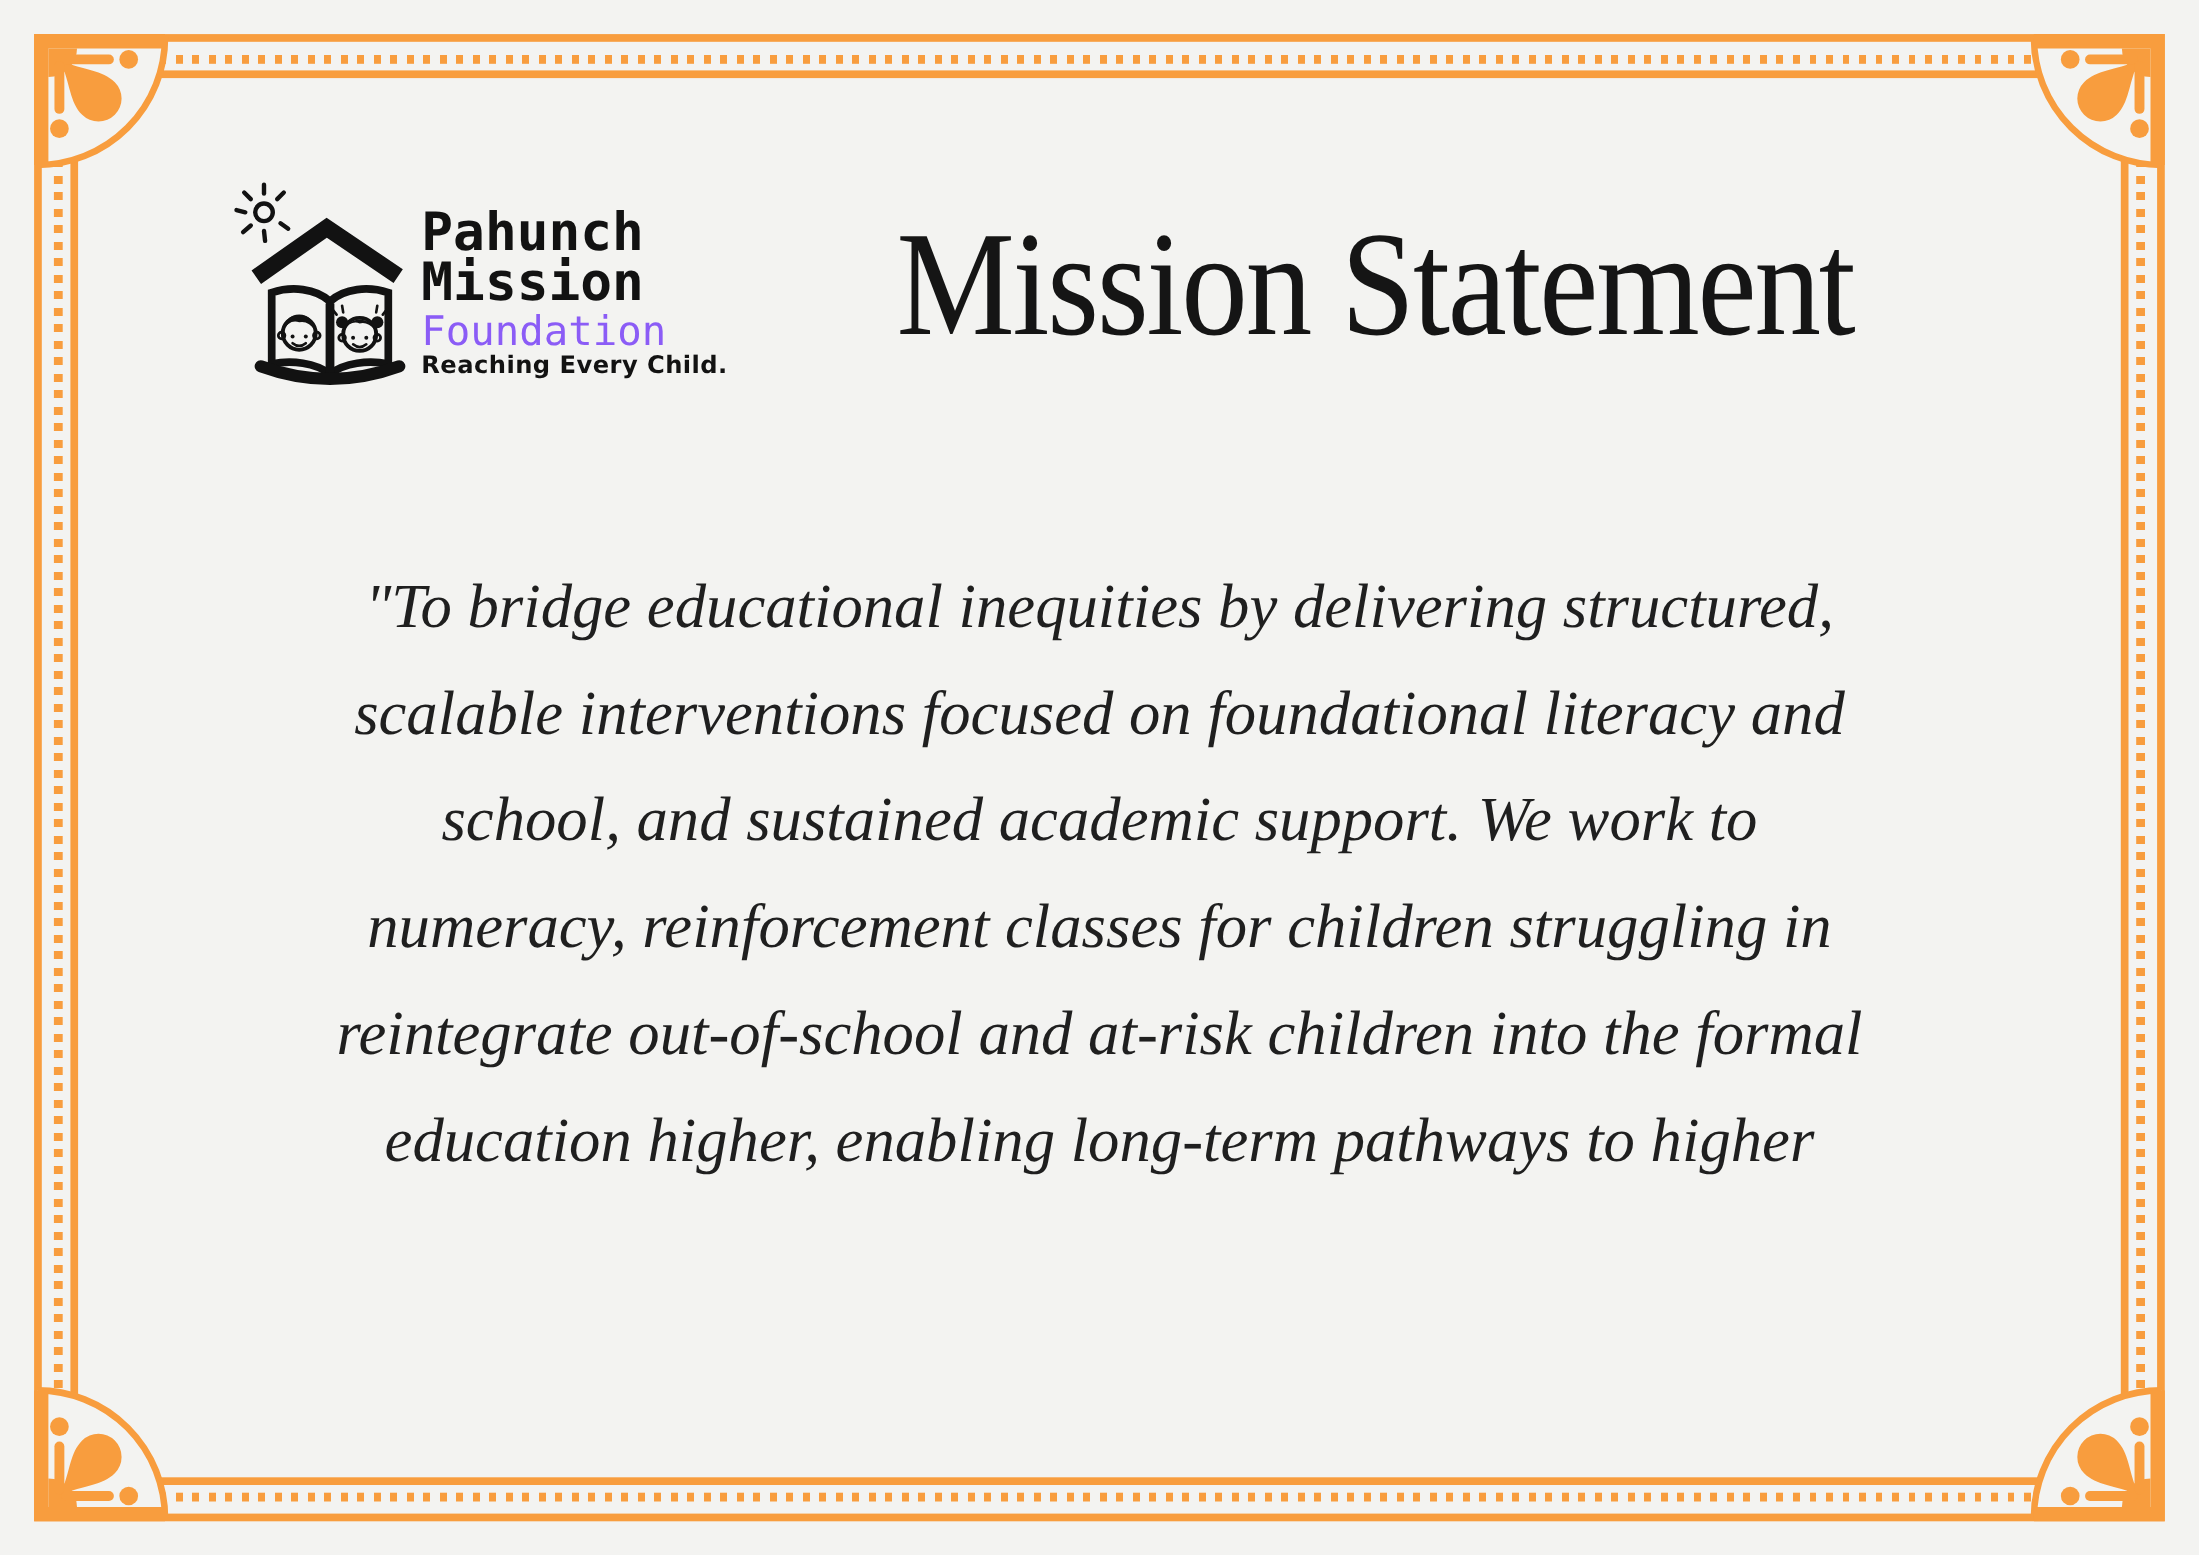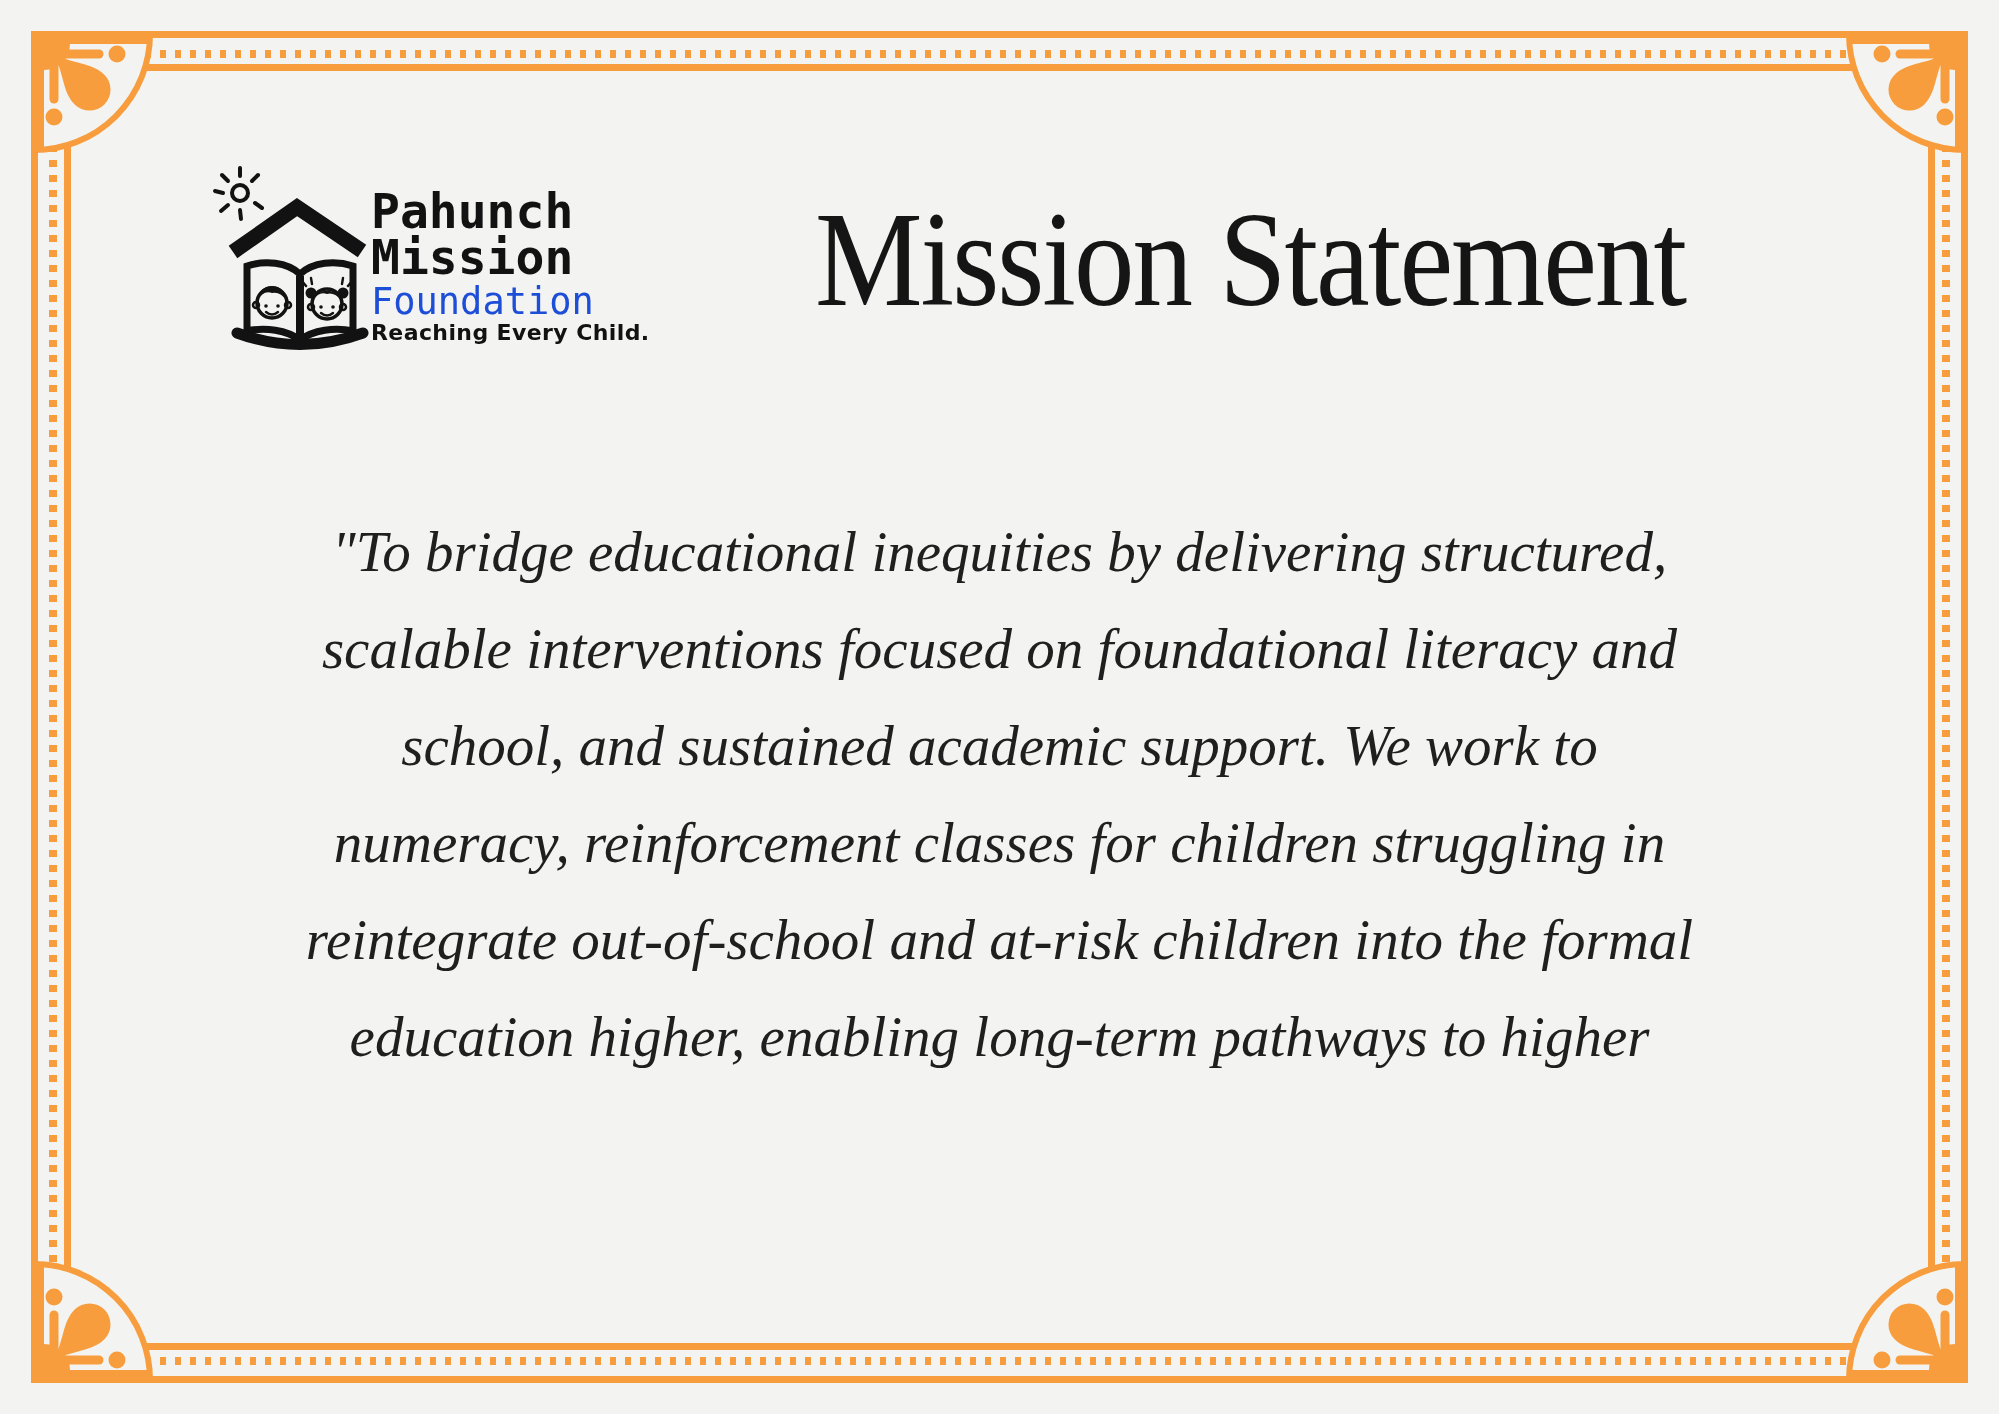--- a/index.html
+++ b/index.html
@@ -48,33 +48,33 @@
   .corner.tr{top:0;right:0;transform:scaleX(-1);}
   .corner.bl{bottom:0;left:0;transform:scaleY(-1);}
   .corner.br{bottom:0;right:0;transform:scale(-1,-1);}
 
   
   .logo{
     position:absolute; left:165px; top:130px; width:520px; height:230px;
   }
   .logo-icon{position:absolute;left:0;top:0;}
   .logo-text{
-    position:absolute; left:206px; top:58px; white-space:nowrap;
+    position:absolute; left:218px; top:58px; white-space:nowrap;
   }
   .logo-name{
     font-family:"DejaVu Sans Mono", monospace;
     font-weight:bold;
     font-size:48px; line-height:46px;
     color:#121212; letter-spacing:0px;
   }
   .logo-sub{
     font-family:"DejaVu Sans Mono", monospace;
     font-weight:normal;
     font-size:37px; line-height:40px;
-    color:#1d4ed8; letter-spacing:0px; margin-top:2px;
+    color:#8b5cf6; letter-spacing:0px; margin-top:2px;
   }
   .logo-tagline{
     font-family:"DejaVu Sans", sans-serif;
     font-weight:600;
     font-size:22px; line-height:22px;
     color:#121212; letter-spacing:0.4px;
   }
 
   
   .title{

